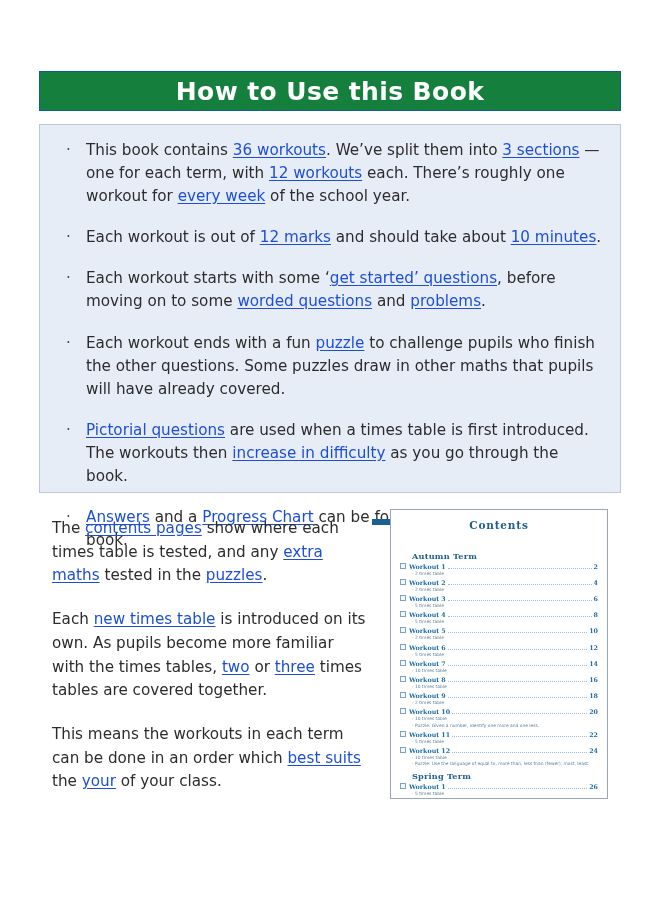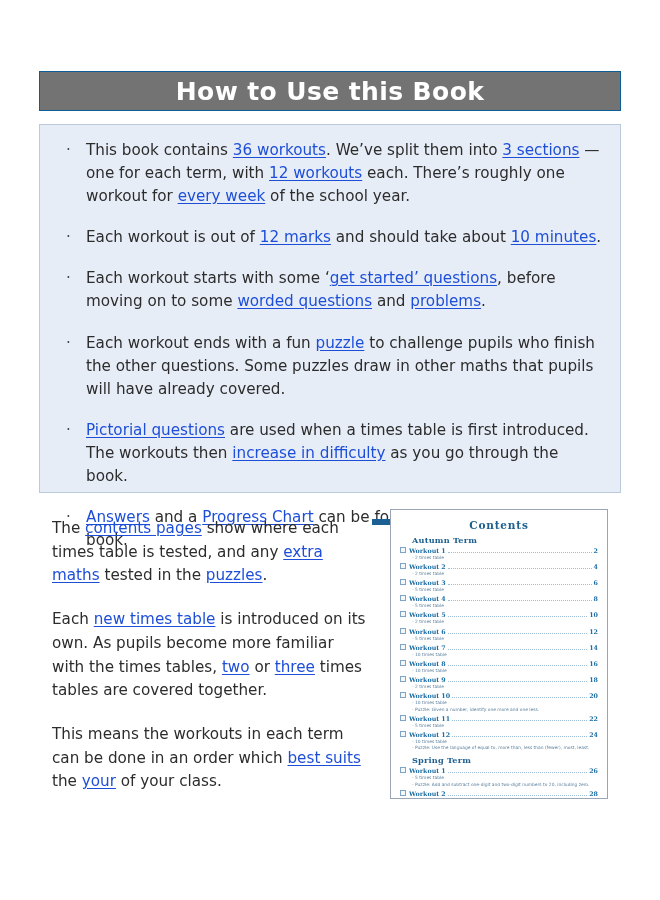--- a/index.html
+++ b/index.html
@@ -14,21 +14,21 @@
     width: 660px; height: 900px;
     background: #ffffff;
     overflow: hidden;
   }
 
   
   .header-bar {
     position: absolute;
     left: 39px; top: 71px;
     width: 582px; height: 40px;
-    background: #737373;
+    background: #15803d;
     border: 1px solid #0d5e96;
     display: flex;
     align-items: center;
     justify-content: center;
   }
   .header-title {
     color: #ffffff;
     font-size: 25px;
     font-weight: bold;
     letter-spacing: .4px;
@@ -102,21 +102,21 @@
     padding: 6px 9px 4px 9px;
     overflow: hidden;
   }
   .contents-title {
     text-align: center;
     color: #1d5f8f;
     font-weight: bold;
     font-size: 10.5px;
     font-family: "DejaVu Serif", serif;
     letter-spacing: .8px;
-    margin: 3px 0 4px 0;
+    margin: 3px 0 20px 0;
   }
   .term-head {
     color: #1d5f8f;
     font-weight: bold;
     font-size: 8.2px;
     font-family: "DejaVu Serif", serif;
     margin: 3px 0 2px 12px;
     letter-spacing: .2px;
   }
   .toc-row {

